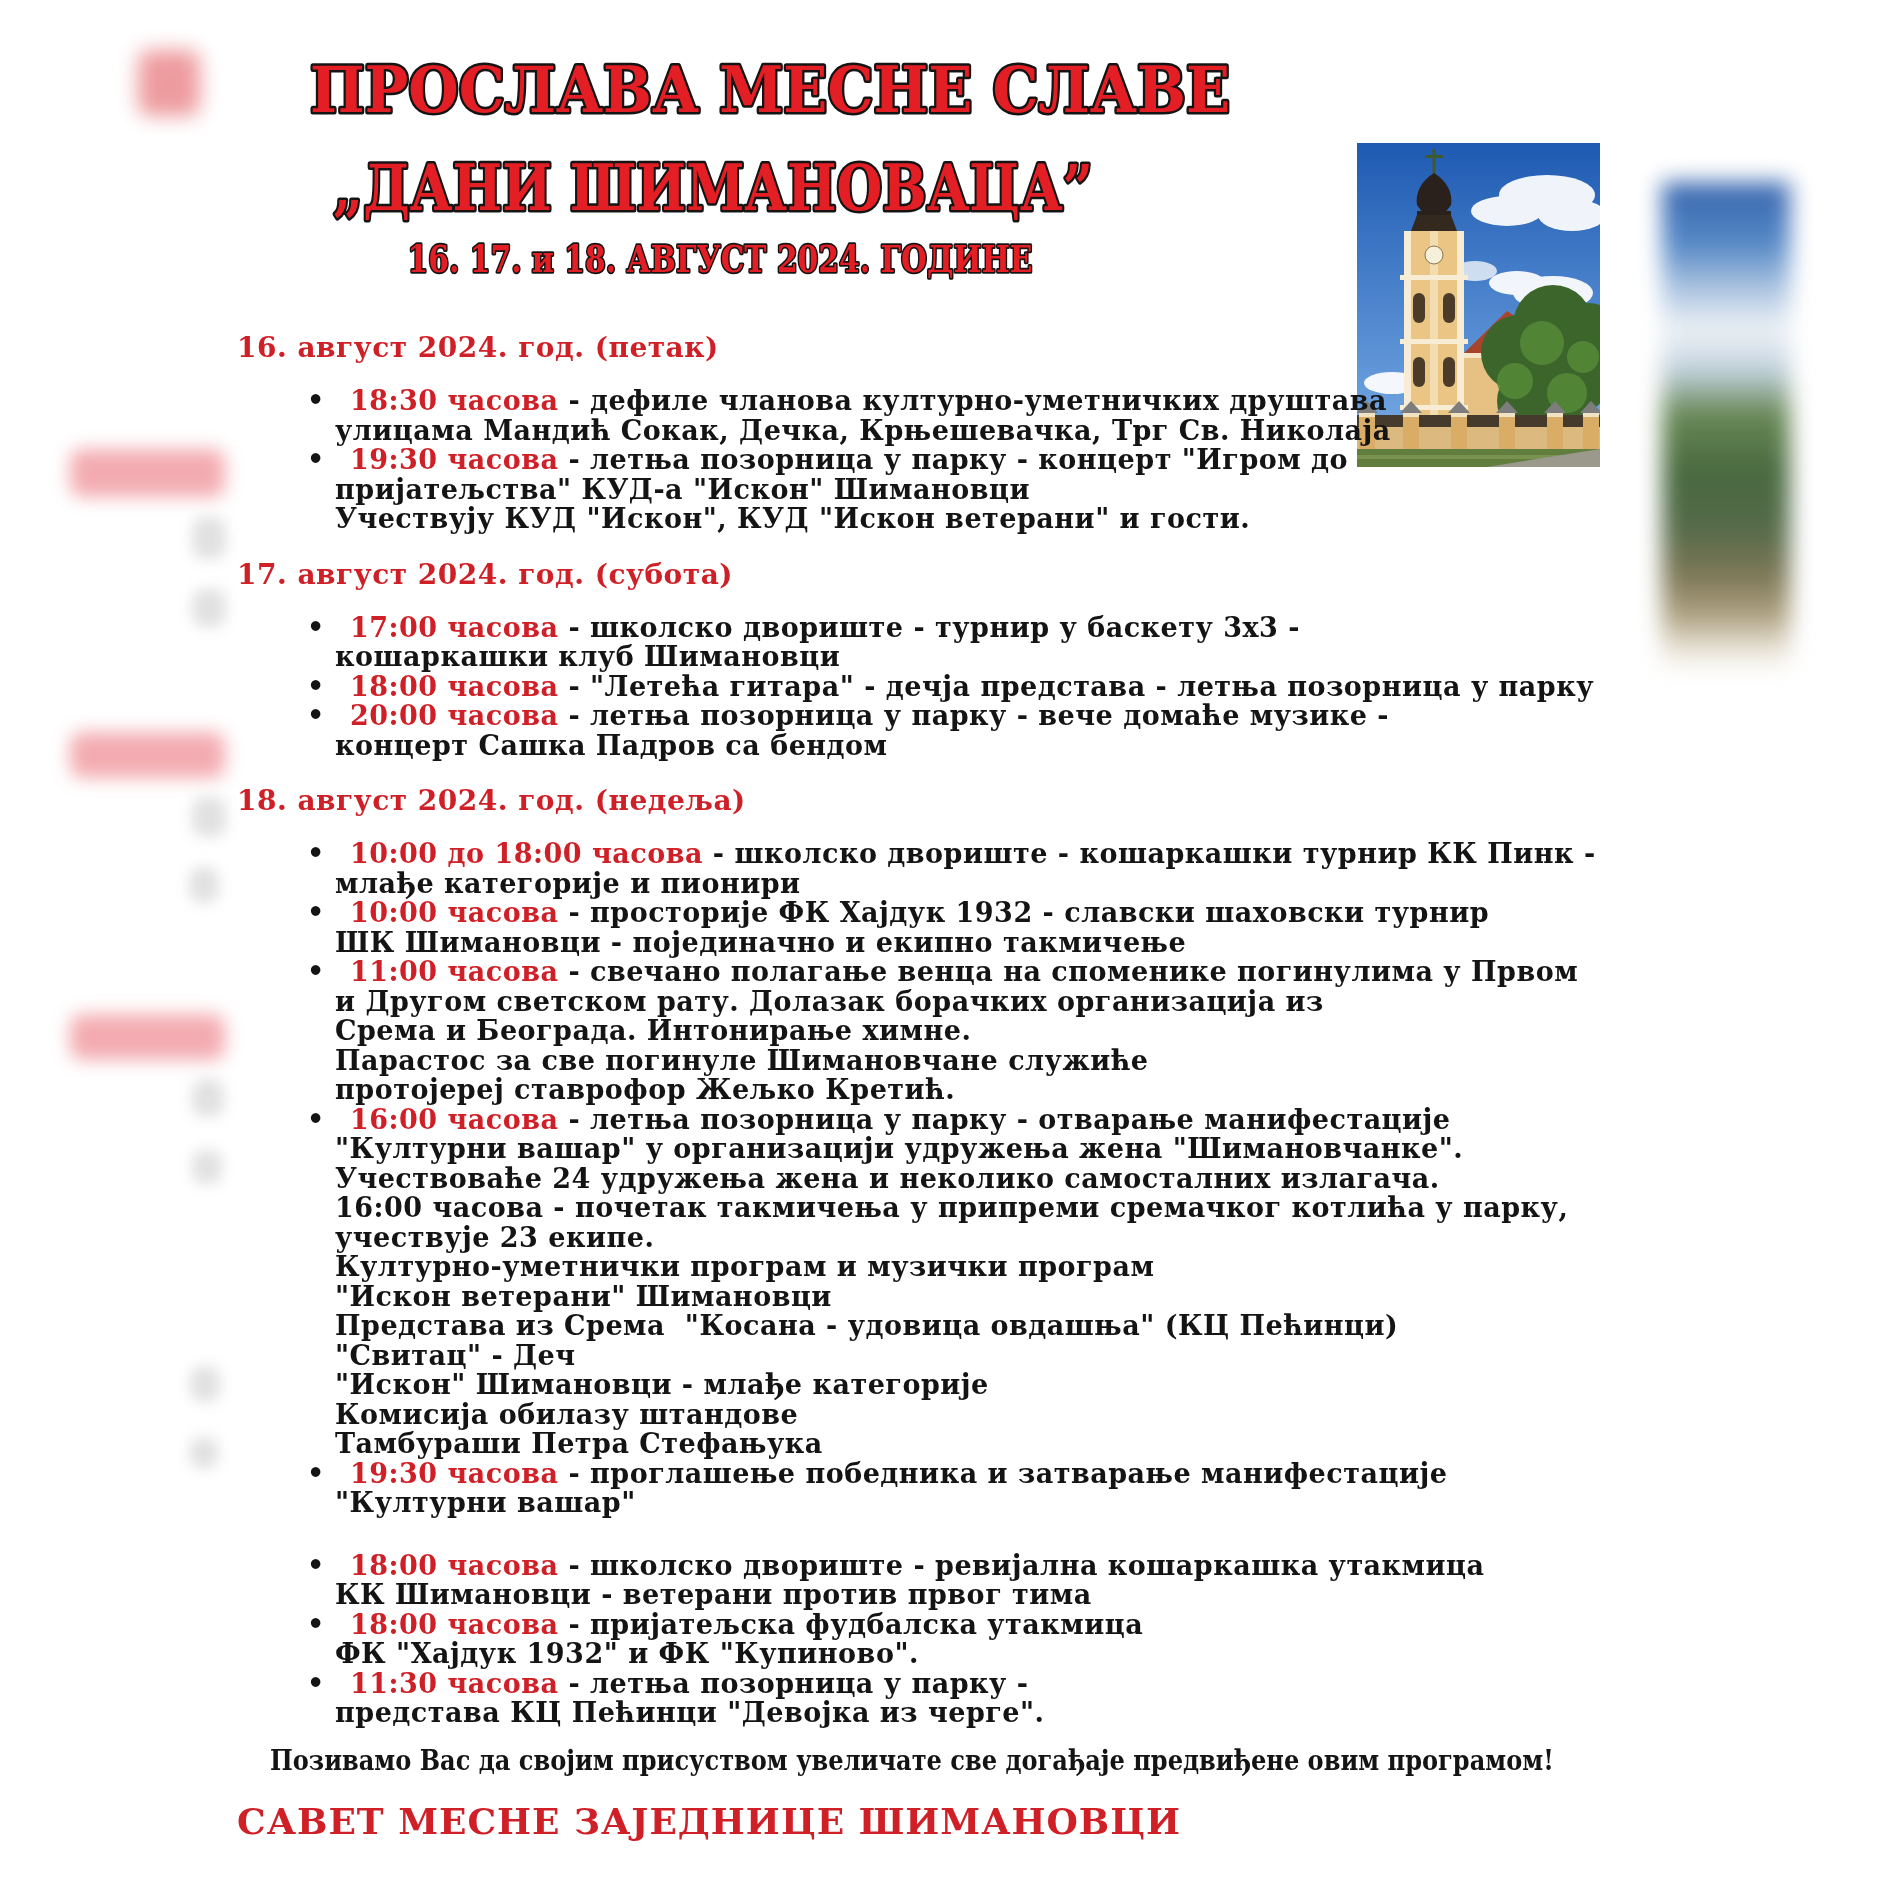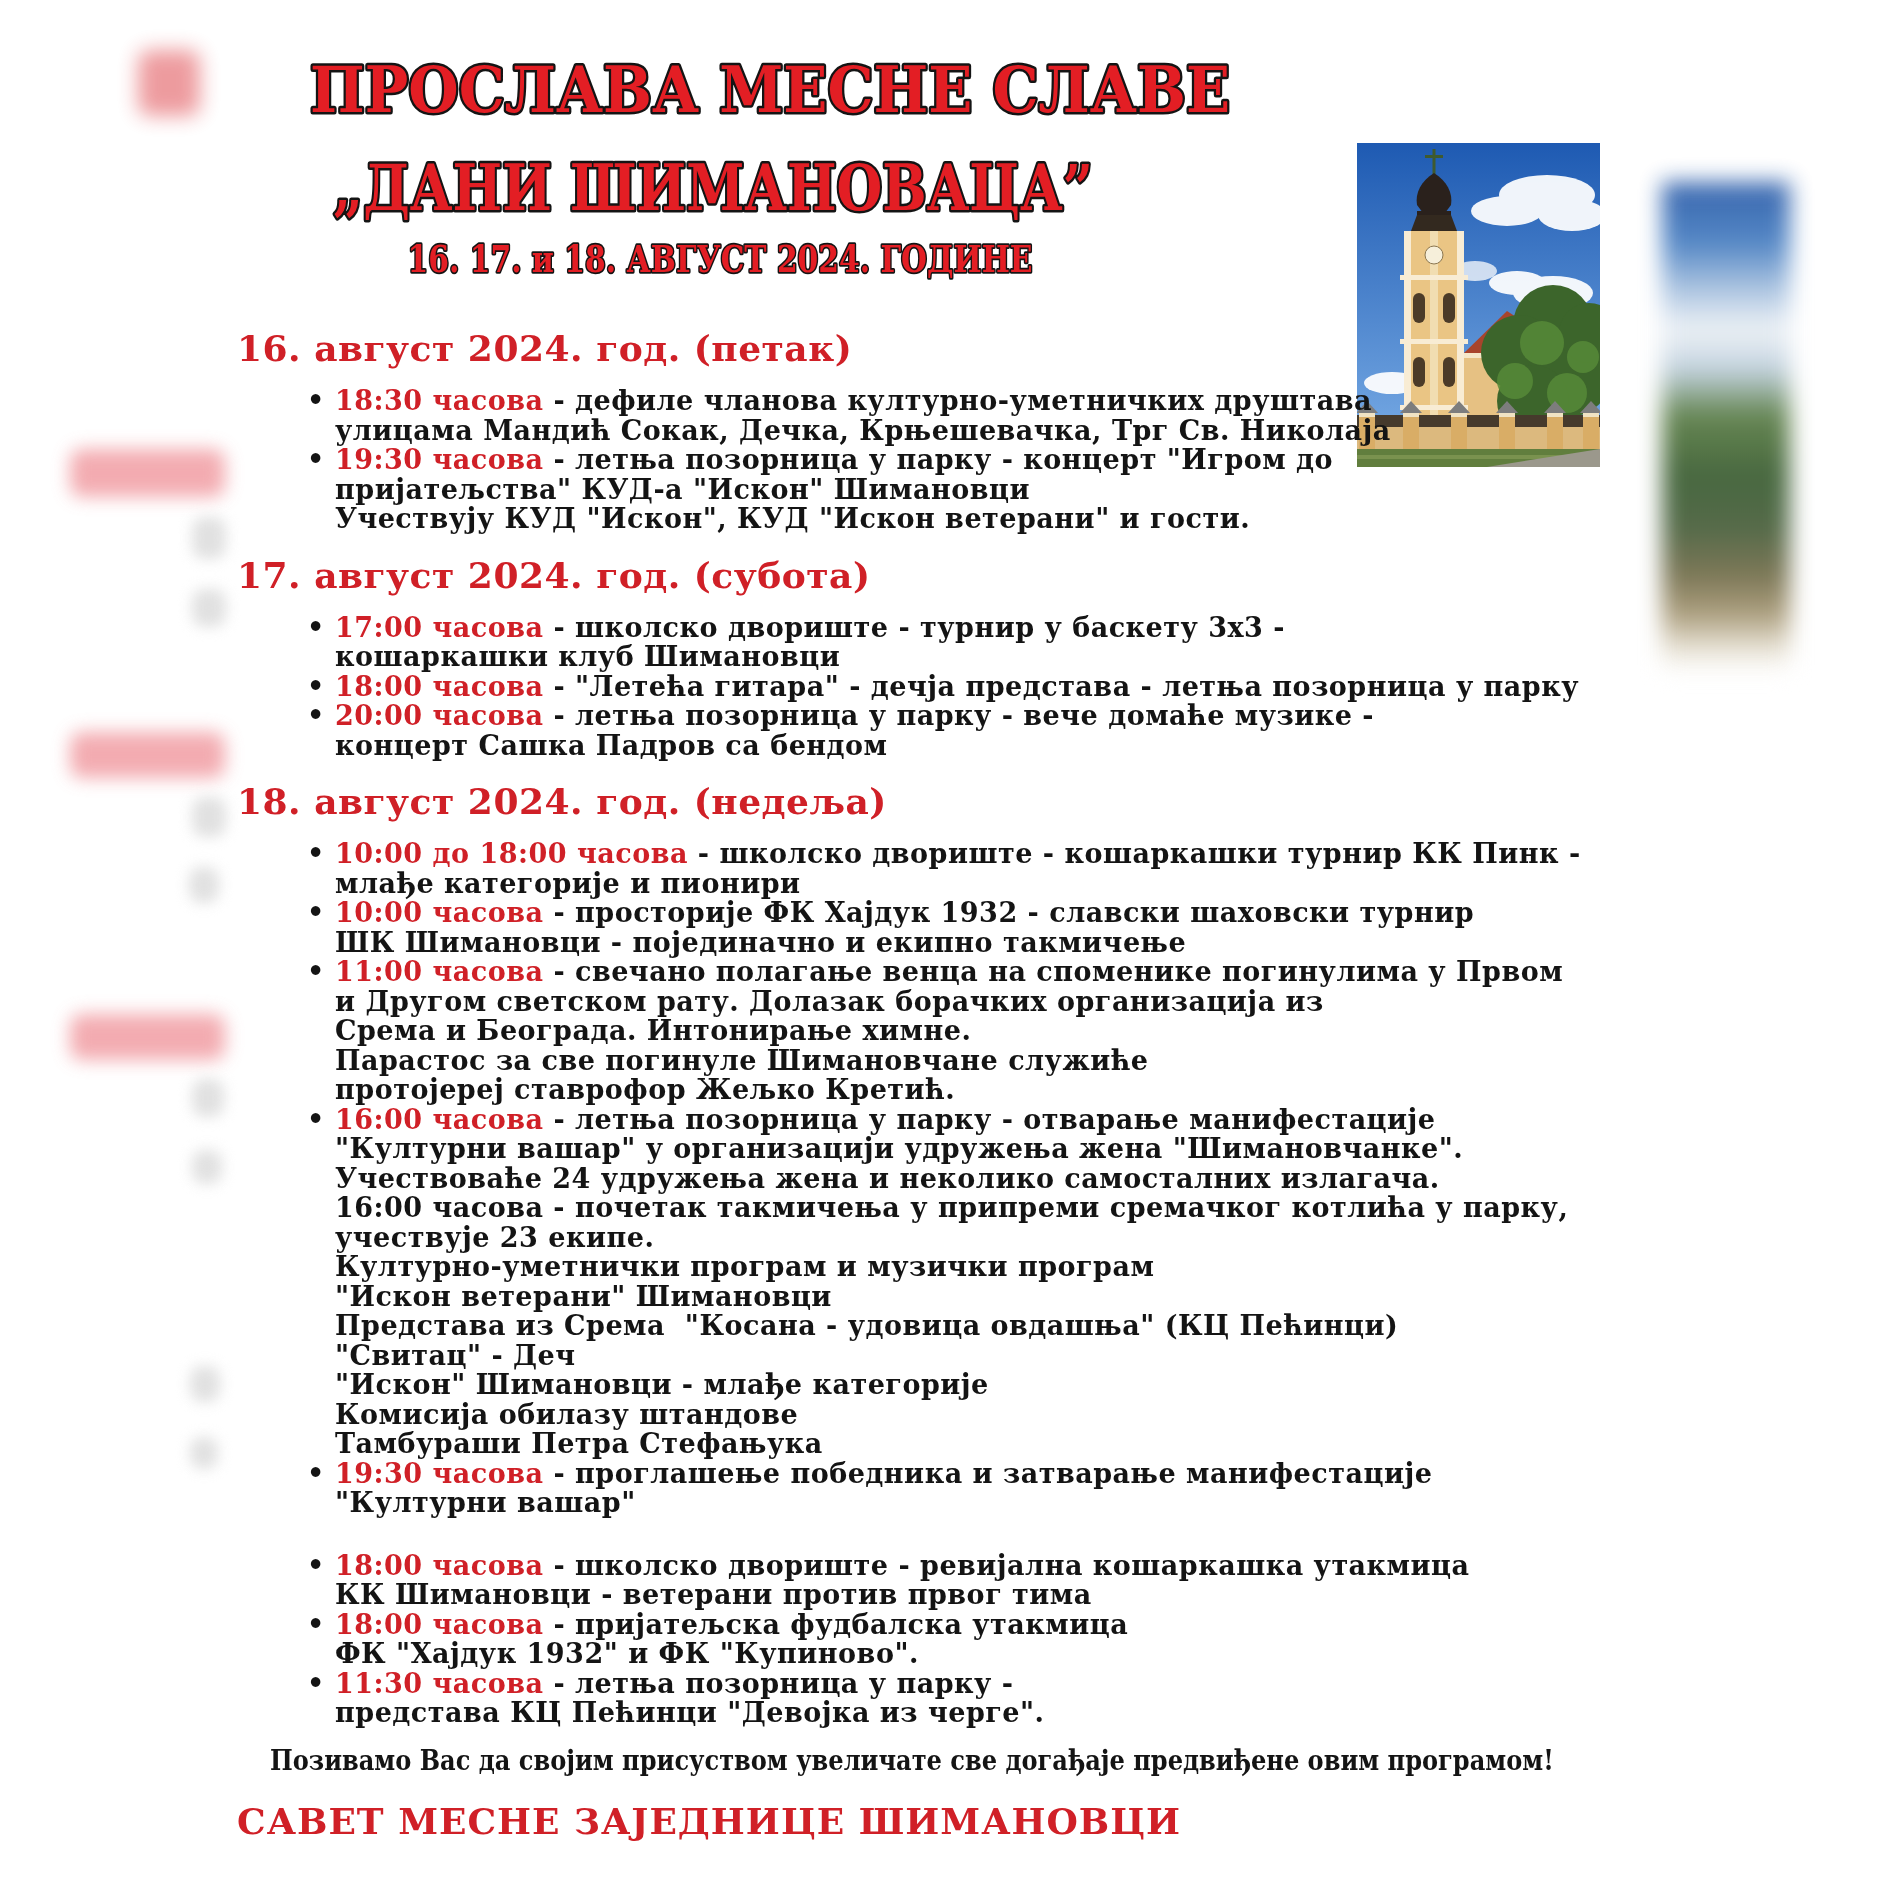--- a/index.html
+++ b/index.html
@@ -8,28 +8,28 @@
 
   
   .title-svg{position:absolute;left:0;top:0;}
   .title-svg text{font-family:"DejaVu Serif","Liberation Serif",serif;font-weight:bold;
                   paint-order:stroke fill;stroke:#141414;stroke-linejoin:round;
                   fill:var(--title_red,#e31e24);}
 
   
   .content{position:absolute;left:237px;top:333px;width:1420px;color:var(--body_black,#141414);
            font-weight:bold;}
-  .section-heading{color:var(--heading_red,#d02027);font-size:36px;line-height:30px;
+  .section-heading{color:var(--heading_red,#d02027);font-size:28px;line-height:30px;
                    margin:0 0 23px 0;letter-spacing:.5px;}
   .item-list{margin:0 0 26px 0;}
   .item{position:relative;padding-left:98px;font-size:27px;line-height:29.5px;letter-spacing:.5px;}
   .item.gap-before{margin-top:33px;}
   .line{white-space:pre;}
   .bullet{position:absolute;left:70px;top:-1px;color:#141414;}
-  .time{color:var(--heading_red,#d02027);}
+  .time{color:var(--heading_red,#d02027);margin-left:15px;}
   .program-heading{text-underline-offset:4px;}
 
   
   .invite{position:absolute;left:270px;top:1744px;font-size:28px;font-weight:bold;
           color:#141414;transform:scaleX(.86);transform-origin:left center;white-space:pre;}
   .signature{position:absolute;left:237px;top:1800px;width:1062px;
              color:var(--heading_red,#d02027);font-size:36px;font-weight:bold;letter-spacing:1px;}
 
   
   .photo{position:absolute;left:1357px;top:143px;width:243px;height:324px;overflow:hidden;}

